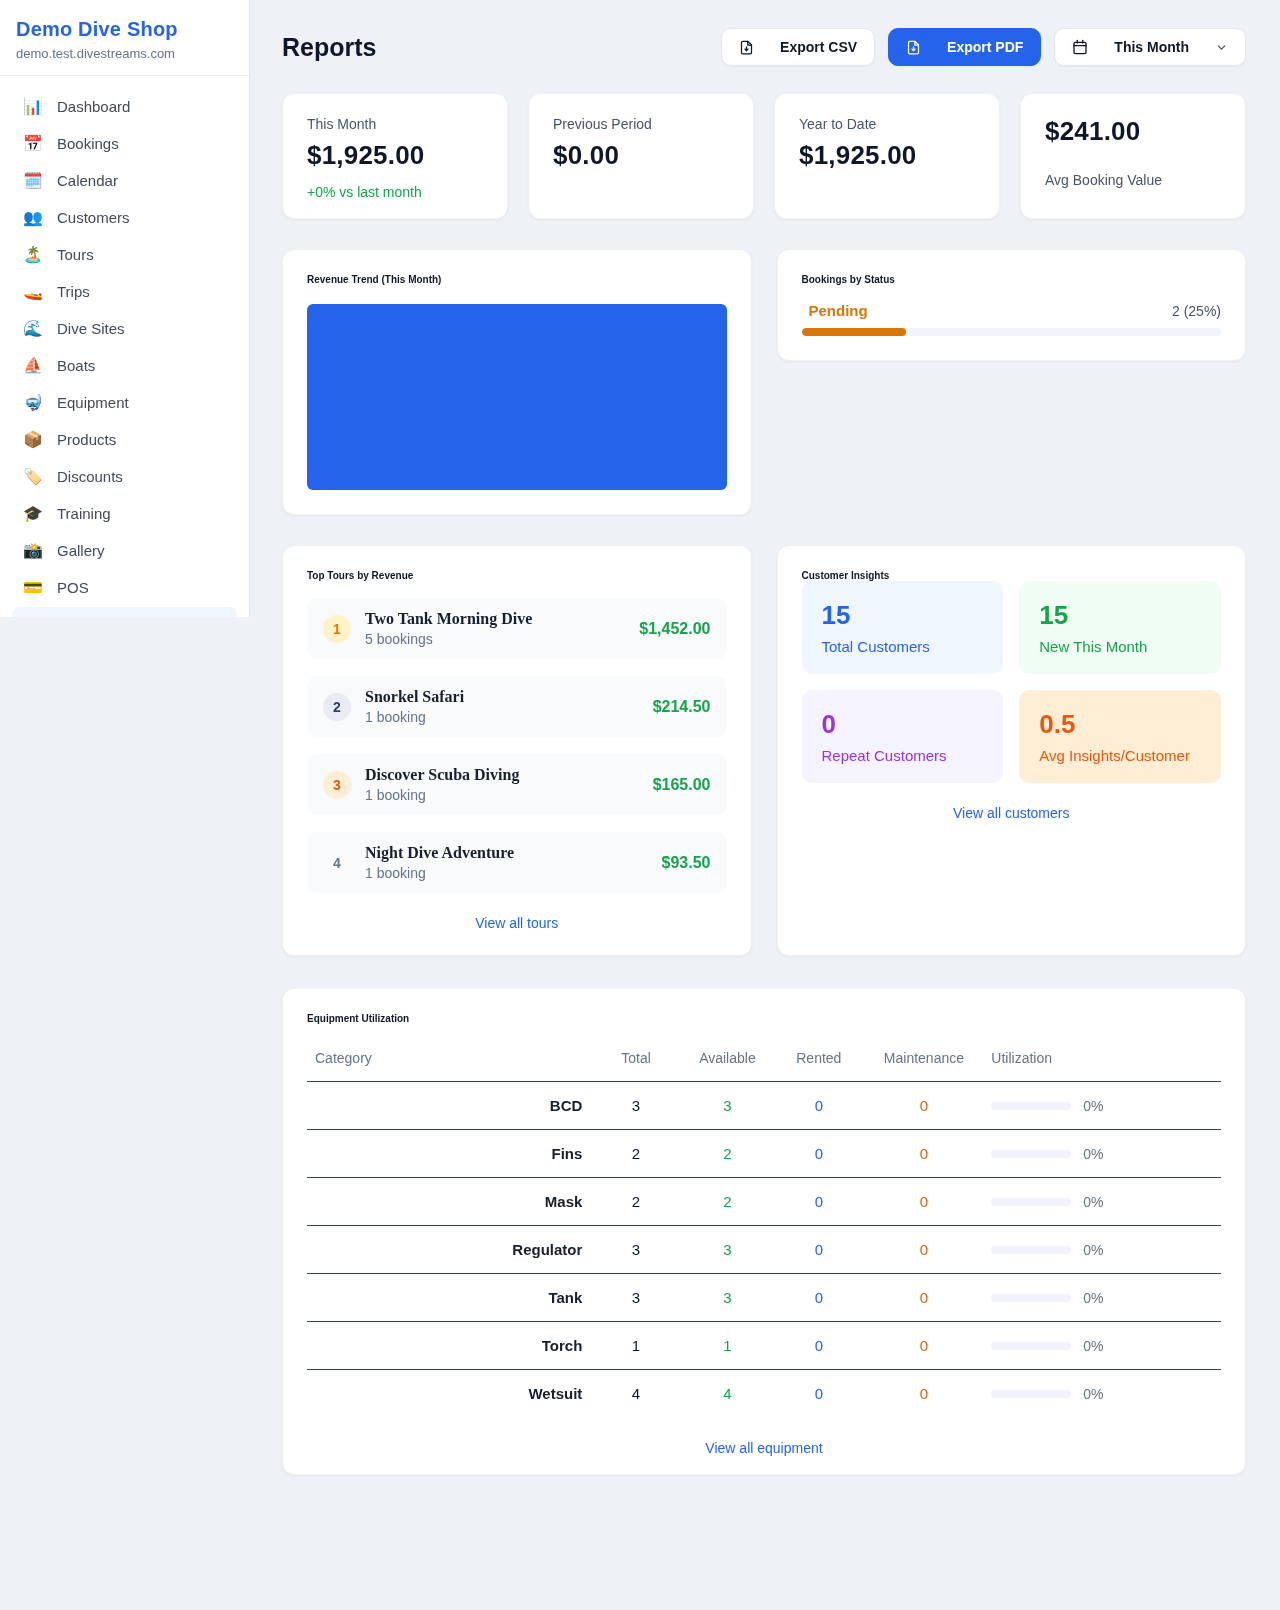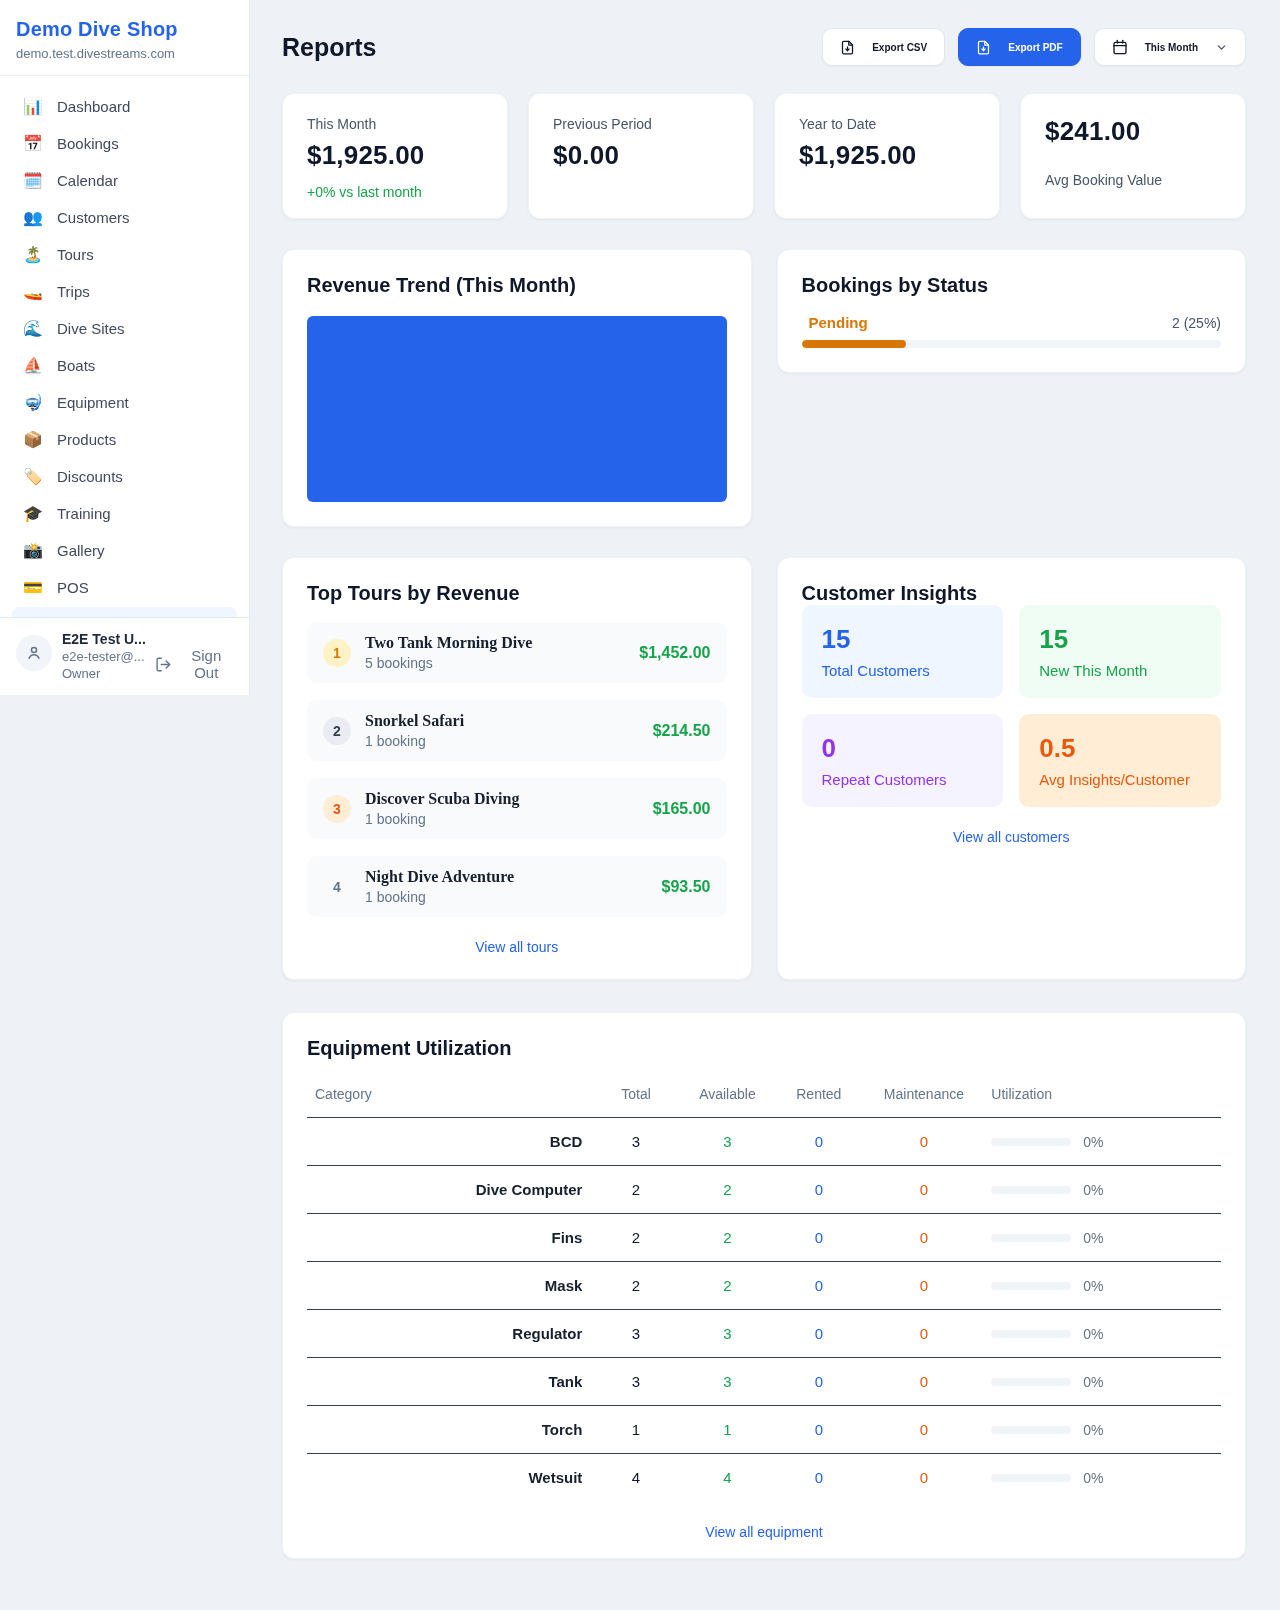--- a/index.html
+++ b/index.html
@@ -26,39 +26,39 @@
   .user-meta { min-width:0; }
   .user-name { font-weight:700; font-size:14px; color:#1e293b; white-space:nowrap; }
   .user-email, .user-role { font-size:13px; color:#64748b; margin-top:2px; white-space:nowrap; }
   .signout { margin-left:auto; display:flex; align-items:center; gap:6px; color:#64748b; font-size:15px; background:none; border:none; cursor:pointer; margin-top:16px; font-family:inherit; }
 
   
   .main { flex:1; padding:28px 34px 34px 32px; }
   .main-head { display:flex; align-items:center; justify-content:space-between; }
   .page-title { font-size:25px; font-weight:800; color:#0f172a; }
   .btn-row { display:flex; gap:13px; }
-  .btn { display:inline-flex; align-items:center; gap:17px; height:38px; padding:0 17px; border-radius:10px; border:1px solid #e2e8f0; background:#fff; font-size:10px; font-weight:700; color:#0f172a; cursor:pointer; font-family:inherit; box-shadow:0 1px 2px rgba(15,23,42,.04); }
+  .btn { display:inline-flex; align-items:center; gap:26px; height:38px; padding:0 17px; border-radius:10px; border:1px solid #e2e8f0; background:#fff; font-size:14px; font-weight:700; color:#0f172a; cursor:pointer; font-family:inherit; box-shadow:0 1px 2px rgba(15,23,42,.04); }
   .btn-primary { background:#2563eb; border-color:#2563eb; color:#fff; }
   .btn svg { flex:none; }
 
   
   .stats { display:grid; grid-template-columns:repeat(4,1fr); gap:20px; margin-top:27px; }
   .stat-card { background:#fff; border-radius:12px; border:1px solid #eef1f6; box-shadow:0 1px 3px rgba(15,23,42,.05); padding:22px 24px; height:126px; }
   .stat-label { font-size:14px; color:#475569; }
   .stat-value { font-size:26px; font-weight:800; margin-top:8px; letter-spacing:.2px; }
   .stat-delta { font-size:14px; color:#16a34a; margin-top:13px; }
   .stat-card.value-first .stat-value { margin-top:0; }
   .stat-card.value-first .stat-label { margin-top:25px; }
 
   
   .grid2 { display:grid; grid-template-columns:1fr 1fr; gap:25px; margin-top:30px; }
   .grid2.row1 { align-items:start; }
   .grid2.row2 { align-items:stretch; }
   .card { background:#fff; border-radius:12px; border:1px solid #eef1f6; box-shadow:0 1px 3px rgba(15,23,42,.05); padding:24px; }
-  .card-title { font-size:20px; font-weight:700; color:#0f172a; }
+  .card-title { font-size:10px; font-weight:700; color:#0f172a; }
 
   .chart-block { margin-top:19px; height:186px; background:#2563eb; border-radius:6px; }
 
   .status-row { margin-top:17px; }
   .status-top { display:flex; justify-content:space-between; align-items:baseline; }
   .status-label { font-size:15px; font-weight:700;margin-left:7px; }
   .status-label.pending { color:#d97706; }
   .status-label.confirmed { color:#16a34a; }
   .status-count { font-size:14px; color:#475569; }
   .track { height:8px; background:#f1f5f9; border-radius:4px; margin-top:9px; overflow:hidden; }
@@ -167,41 +167,20 @@
       <div class="nav-item">
         <span class="nav-icon">📸</span>
         <span>Gallery</span>
       </div>
       <div class="nav-item">
         <span class="nav-icon">💳</span>
         <span>POS</span>
       </div>
       <div class="active-sliver"></div>
     </nav>
-    <div class="user-panel">
-      <div class="avatar">
-        <svg width="18" height="18" viewBox="0 0 24 24" fill="none" stroke="currentColor" stroke-width="2" stroke-linecap="round">
-          <circle cx="12" cy="8" r="3.4"></circle>
-            <path d="M5.5 19c1.2-3.2 3.6-4.6 6.5-4.6s5.3 1.4 6.5 4.6"></path>
-        </svg>
-      </div>
-      <div class="user-meta">
-        <div class="user-name">E2E Test U...</div>
-        <div class="user-email">e2e-tester@...</div>
-        <div class="user-role">Owner</div>
-      </div>
-      <button class="signout">
-        <svg width="17" height="17" viewBox="0 0 24 24" fill="none" stroke="currentColor" stroke-width="2" stroke-linecap="round" stroke-linejoin="round">
-          <path d="M9 21H5a2 2 0 0 1-2-2V5a2 2 0 0 1 2-2h4"></path>
-            <polyline points="16 17 21 12 16 7"></polyline>
-            <line x1="21" y1="12" x2="9" y2="12"></line>
-        </svg>
-        <span>Sign Out</span>
-      </button>
-    </div>
   </aside>
 
   <main class="main">
 
     <div class="main-head">
       <h1 class="page-title">Reports</h1>
       <div class="btn-row">
         <button class="btn">
           <svg width="15" height="15" viewBox="0 0 24 24" fill="none" stroke="currentColor" stroke-width="2" stroke-linecap="round" stroke-linejoin="round">
             <path d="M14 2H6a2 2 0 0 0-2 2v16a2 2 0 0 0 2 2h12a2 2 0 0 0 2-2V8z"></path>
@@ -365,33 +344,20 @@
             <td class="rented">0</td>
             <td class="maint">0</td>
             <td class="util">
                 <span class="util-wrap">
                   <span class="util-track"></span>
                   <span class="util-pct">0%</span>
                 </span>
               </td>
           </tr>
           <tr>
-            <td class="cat">Dive Computer</td>
-            <td>2</td>
-            <td class="avail">2</td>
-            <td class="rented">0</td>
-            <td class="maint">0</td>
-            <td class="util">
-                <span class="util-wrap">
-                  <span class="util-track"></span>
-                  <span class="util-pct">0%</span>
-                </span>
-              </td>
-          </tr>
-          <tr>
             <td class="cat">Fins</td>
             <td>2</td>
             <td class="avail">2</td>
             <td class="rented">0</td>
             <td class="maint">0</td>
             <td class="util">
                 <span class="util-wrap">
                   <span class="util-track"></span>
                   <span class="util-pct">0%</span>
                 </span>

